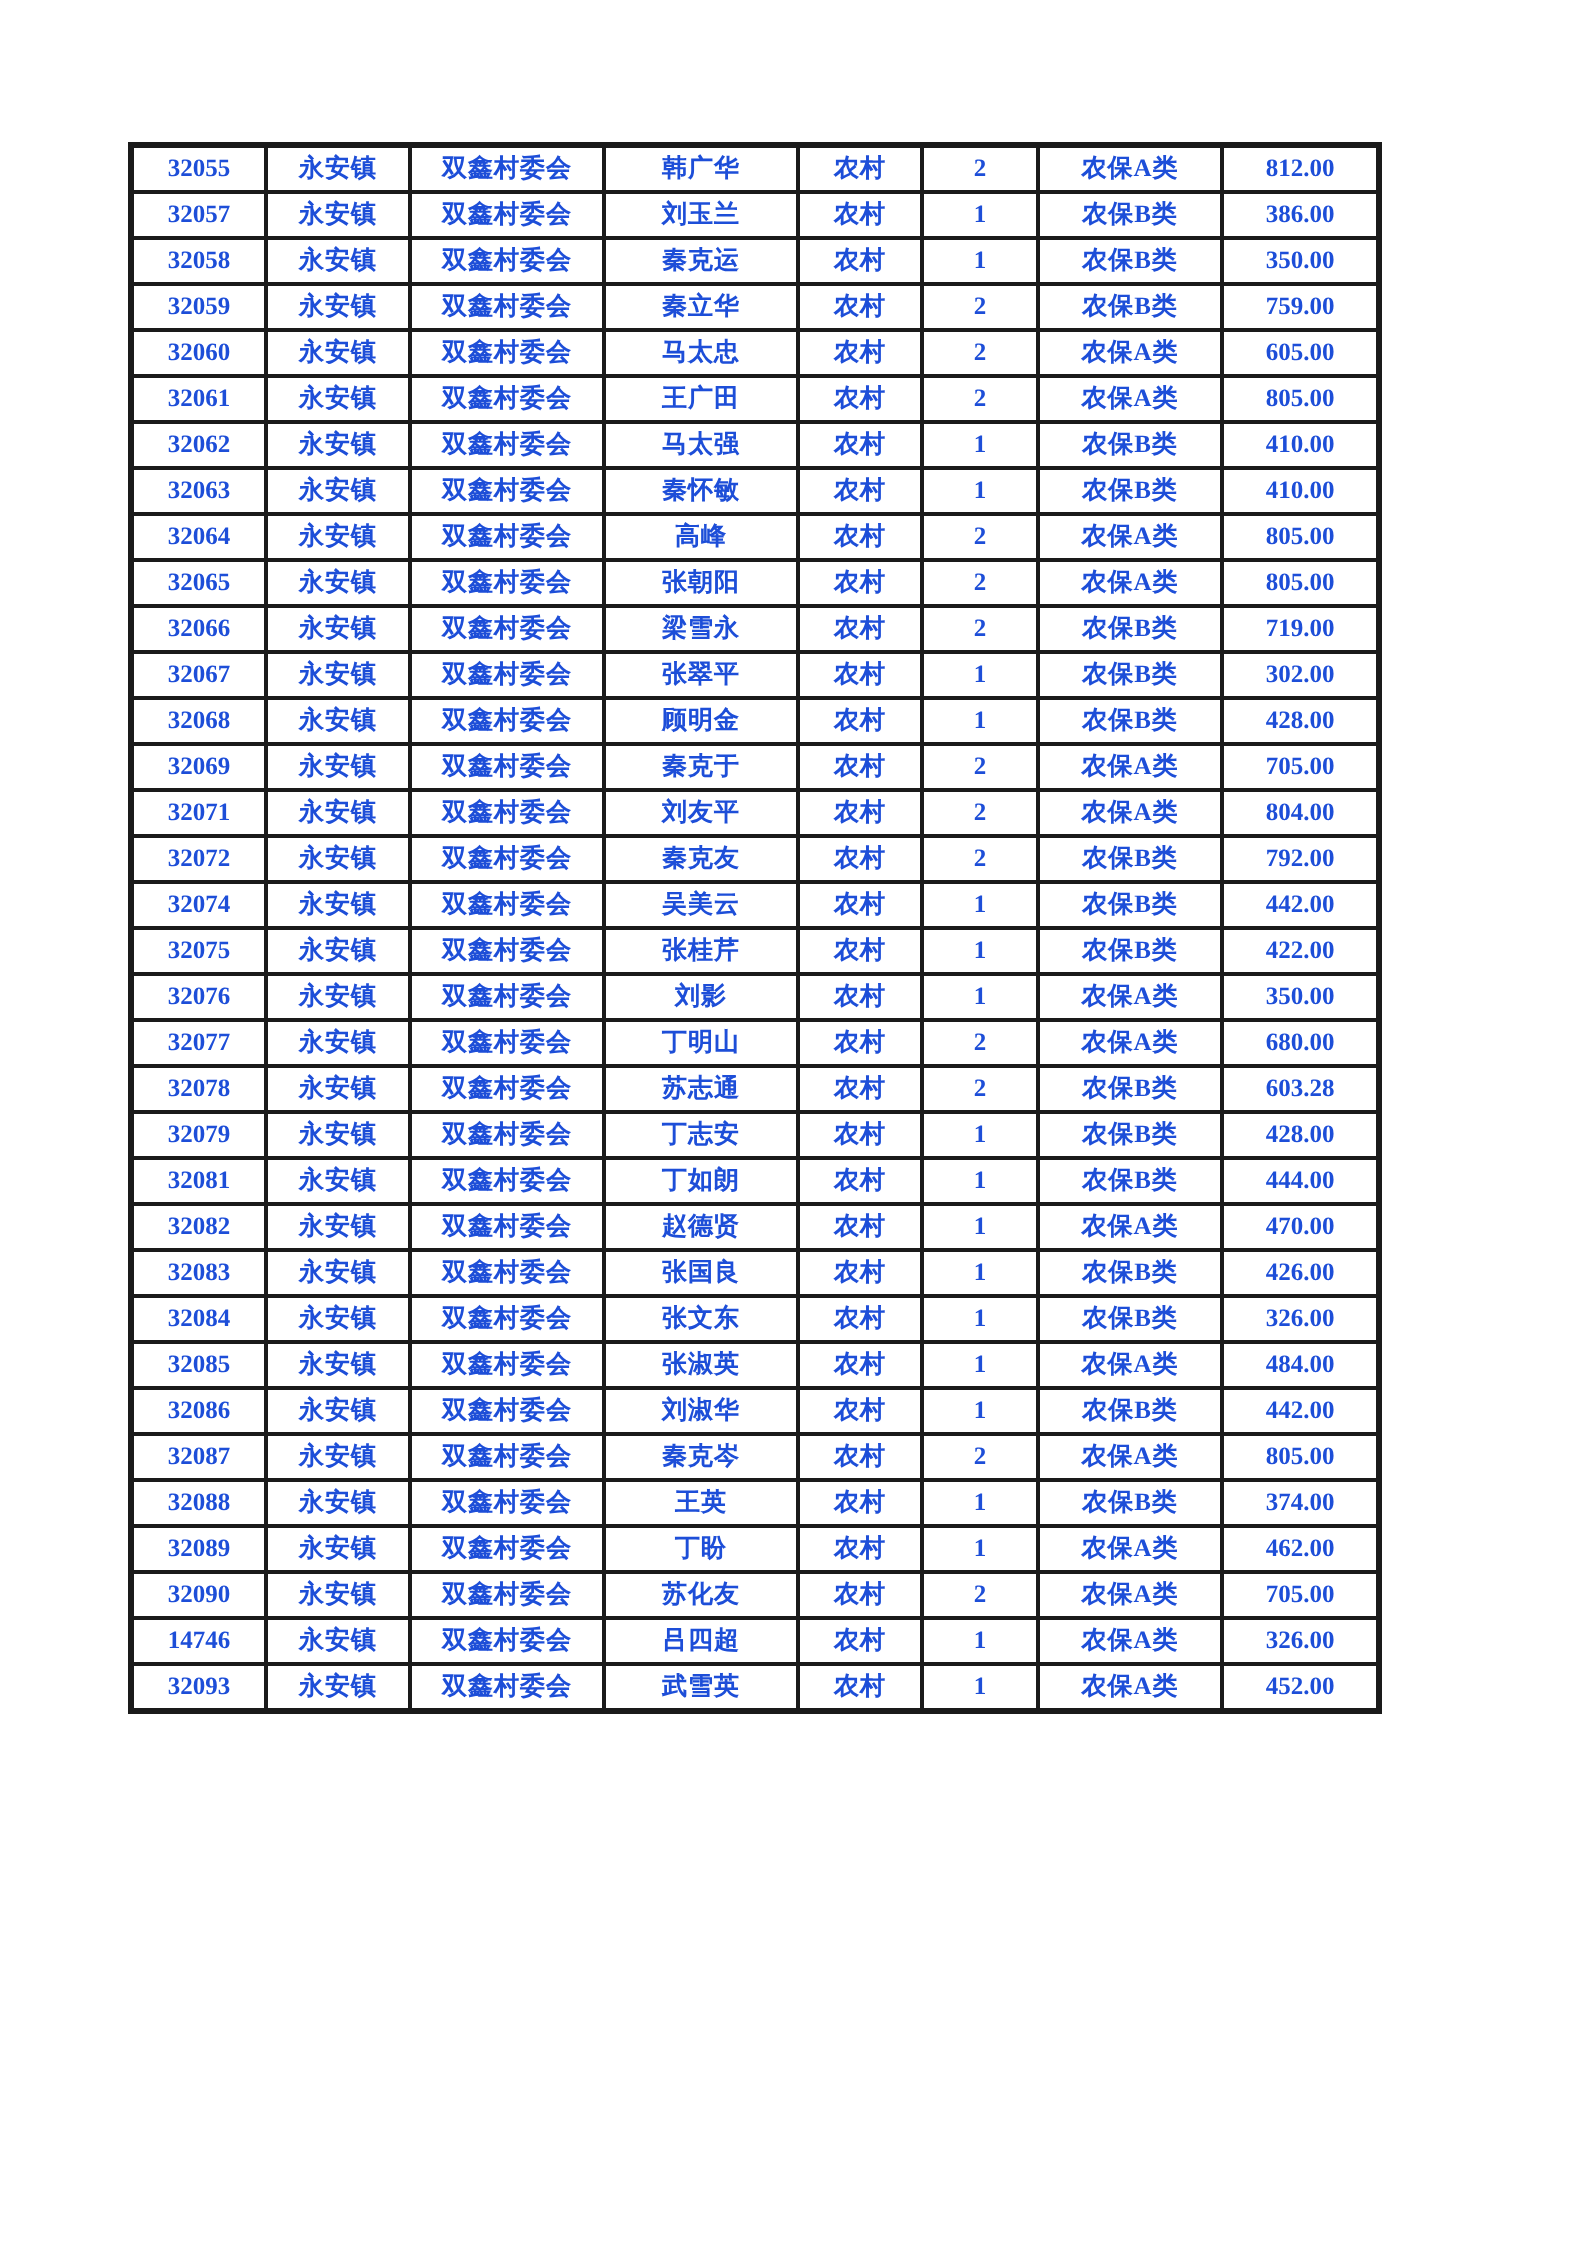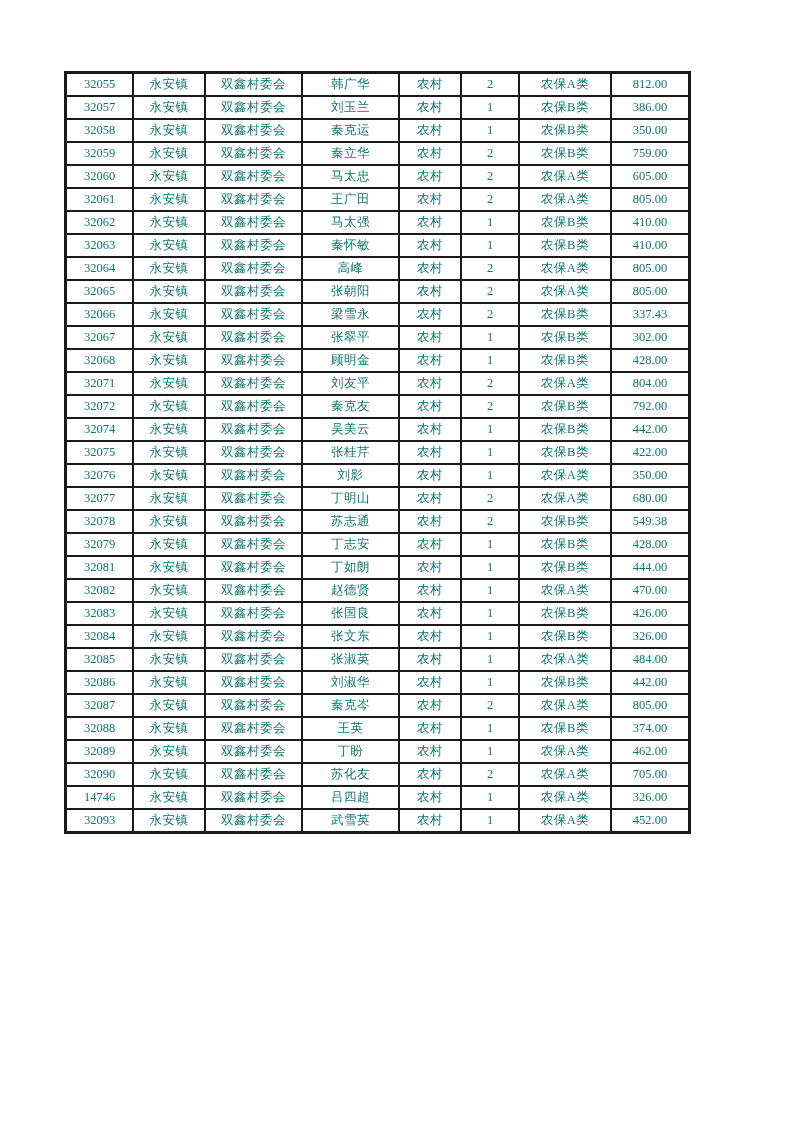--- a/index.html
+++ b/index.html
@@ -7,21 +7,22 @@
     padding: 0;
     background: #ffffff;
   }
   .page {
     position: relative;
     width: 793px;
     height: 1122px;
     background: #ffffff;
     overflow: hidden;
     font-family: "Liberation Serif", "DejaVu Serif", serif;
-    color: #0f766e;
+    color: #1d4ed8;
+    font-weight: bold;
   }
   table.grid {
     position: absolute;
     left: 65px;
     top: 72px;
     border-collapse: collapse;
     table-layout: fixed;
     outline: 1px solid #1a1a1a;
   }
   table.grid td {
@@ -160,21 +161,21 @@
           <td class="col-7">805.00</td>
         </tr>
         <tr>
           <td class="col-0">32066</td>
           <td class="col-1">永安镇</td>
           <td class="col-2">双鑫村委会</td>
           <td class="col-3">梁雪永</td>
           <td class="col-4">农村</td>
           <td class="col-5">2</td>
           <td class="col-6">农保B类</td>
-          <td class="col-7">337.43</td>
+          <td class="col-7">719.00</td>
         </tr>
         <tr>
           <td class="col-0">32067</td>
           <td class="col-1">永安镇</td>
           <td class="col-2">双鑫村委会</td>
           <td class="col-3">张翠平</td>
           <td class="col-4">农村</td>
           <td class="col-5">1</td>
           <td class="col-6">农保B类</td>
           <td class="col-7">302.00</td>
@@ -183,20 +184,30 @@
           <td class="col-0">32068</td>
           <td class="col-1">永安镇</td>
           <td class="col-2">双鑫村委会</td>
           <td class="col-3">顾明金</td>
           <td class="col-4">农村</td>
           <td class="col-5">1</td>
           <td class="col-6">农保B类</td>
           <td class="col-7">428.00</td>
         </tr>
         <tr>
+          <td class="col-0">32069</td>
+          <td class="col-1">永安镇</td>
+          <td class="col-2">双鑫村委会</td>
+          <td class="col-3">秦克于</td>
+          <td class="col-4">农村</td>
+          <td class="col-5">2</td>
+          <td class="col-6">农保A类</td>
+          <td class="col-7">705.00</td>
+        </tr>
+        <tr>
           <td class="col-0">32071</td>
           <td class="col-1">永安镇</td>
           <td class="col-2">双鑫村委会</td>
           <td class="col-3">刘友平</td>
           <td class="col-4">农村</td>
           <td class="col-5">2</td>
           <td class="col-6">农保A类</td>
           <td class="col-7">804.00</td>
         </tr>
         <tr>
@@ -250,21 +261,21 @@
           <td class="col-7">680.00</td>
         </tr>
         <tr>
           <td class="col-0">32078</td>
           <td class="col-1">永安镇</td>
           <td class="col-2">双鑫村委会</td>
           <td class="col-3">苏志通</td>
           <td class="col-4">农村</td>
           <td class="col-5">2</td>
           <td class="col-6">农保B类</td>
-          <td class="col-7">549.38</td>
+          <td class="col-7">603.28</td>
         </tr>
         <tr>
           <td class="col-0">32079</td>
           <td class="col-1">永安镇</td>
           <td class="col-2">双鑫村委会</td>
           <td class="col-3">丁志安</td>
           <td class="col-4">农村</td>
           <td class="col-5">1</td>
           <td class="col-6">农保B类</td>
           <td class="col-7">428.00</td>

